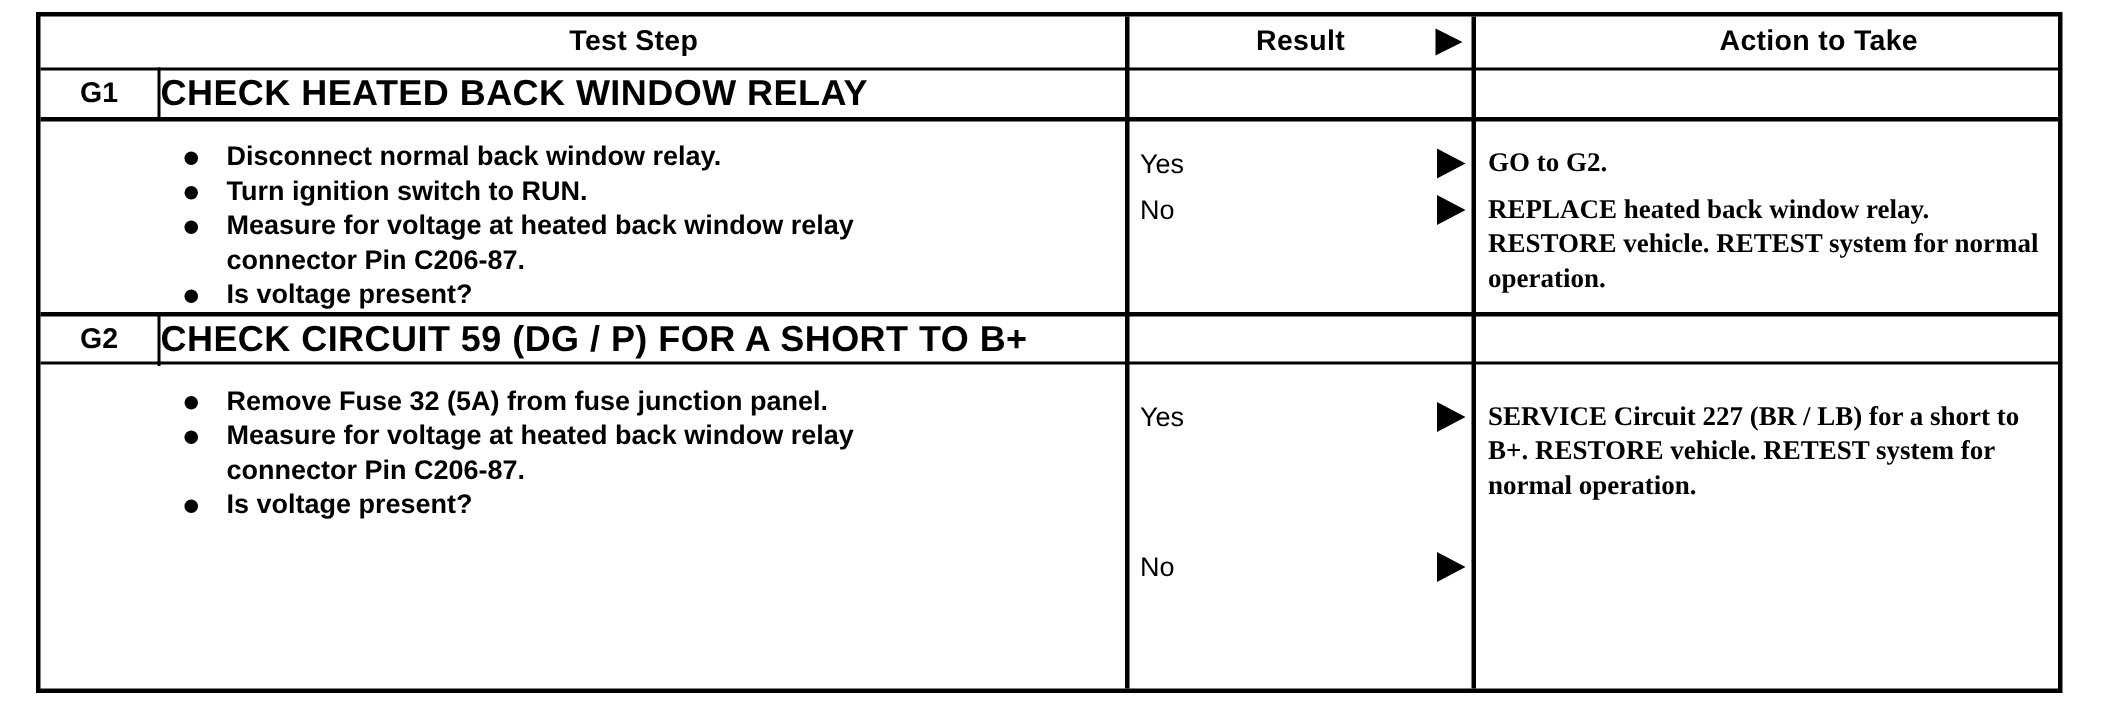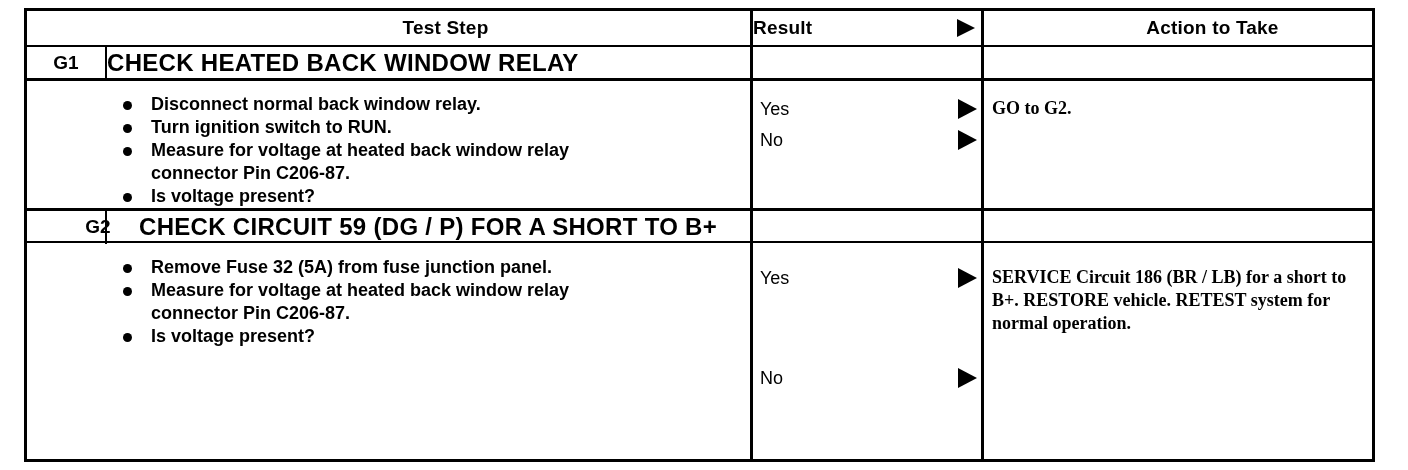--- a/index.html
+++ b/index.html
@@ -77,34 +77,34 @@
   .hdr {
     position: absolute;
     top: 0;
     height: 34px;
     line-height: 34px;
     text-align: center;
     font-weight: bold;
     font-size: 19px;
     letter-spacing: 0.2px;
   }
-  .hdr-teststep { left: 0;     width: 791px; padding-left: 23px; }
+  .hdr-teststep { left: 0;     width: 791px; }
   .hdr-result   { left: 726px; width: 228px; }
   .hdr-action   { left: 957px; width: 457px; }
 
   .hdr-result .inner {
     position: relative;
     display: block;
     width: 100%;
     height: 100%;
   }
   .hdr-result .lbl {
     position: absolute;
     left: 0; right: 0;
-    text-align: left;
+    text-align: center;
   }
   .arrow-head {
     position: absolute;
     right: 6px;
     top: 8px;
     width: 0; height: 0;
     border-left: 18px solid #000;
     border-top: 9px solid transparent;
     border-bottom: 9px solid transparent;
   }
@@ -122,21 +122,21 @@
     position: absolute;
     left: 80px;
     font-weight: bold;
     font-size: 24px;
     letter-spacing: 0.3px;
     white-space: nowrap;
   }
   .row-g1 .step-id,
   .row-g1 .step-title { top: 36px; height: 31px; line-height: 31px; }
   .row-g2 .step-id,
-  .row-g2 .step-title { top: 200px; height: 31px; line-height: 31px; margin-left: 32px; }
+  .row-g2 .step-title { top: 200px; height: 31px; line-height: 31px; }
 
   
   .bullets {
     position: absolute;
     left: 90px;
     width: 620px;
     font-size: 18px;
     font-weight: bold;
     line-height: 23px;
   }
@@ -265,20 +265,21 @@
     <div class="res res-g1-yes">
       <span class="txt">Yes</span>
       <span class="tri"></span>
     </div>
     <div class="act act-g1-yes">GO to G2.</div>
 
     <div class="res res-g1-no">
       <span class="txt">No</span>
       <span class="tri"></span>
     </div>
+    <div class="act act-g1-no">REPLACE heated back window relay. RESTORE vehicle. RETEST system for normal operation.</div>
 
     <div class="row-g2">
       <div class="step-id">G2</div>
       <div class="step-title">CHECK CIRCUIT 59 (DG / P) FOR A SHORT TO B+</div>
     </div>
 
     <div class="bullets b-g2">
       <div class="bullet-item">
         <span class="dot"></span>
         <span class="cont">Remove Fuse 32 (5A) from fuse junction panel.</span>
@@ -293,21 +294,21 @@
       <div class="bullet-item">
         <span class="dot"></span>
         <span class="cont b">Is voltage present?</span>
       </div>
     </div>
 
     <div class="res res-g2-yes">
       <span class="txt">Yes</span>
       <span class="tri"></span>
     </div>
-    <div class="act act-g2-yes">SERVICE Circuit 186 (BR / LB) for a short to B+. RESTORE vehicle. RETEST system for normal operation.</div>
+    <div class="act act-g2-yes">SERVICE Circuit 227 (BR / LB) for a short to B+. RESTORE vehicle. RETEST system for normal operation.</div>
 
     <div class="res res-g2-no">
       <span class="txt">No</span>
       <span class="tri"></span>
     </div>
 
   </div>
 </div>
 
 </body></html>

